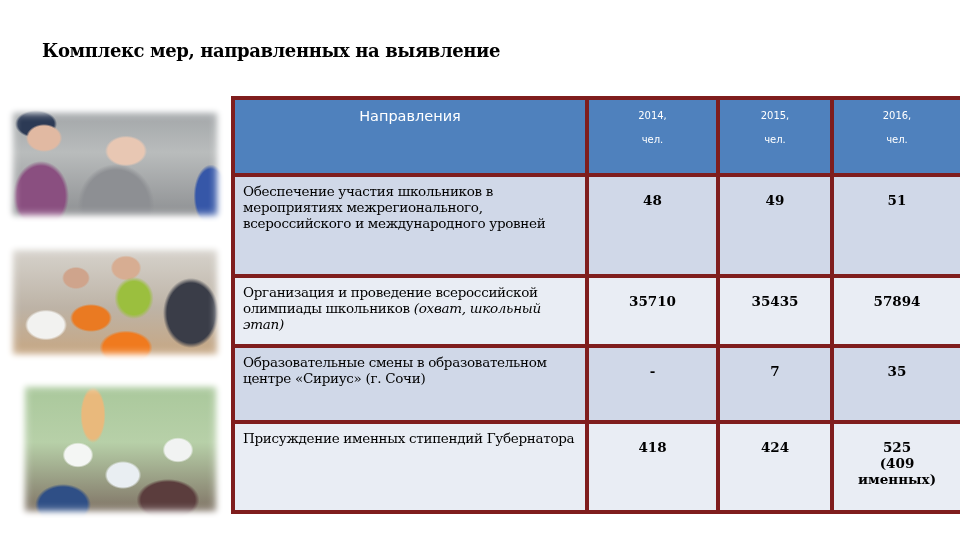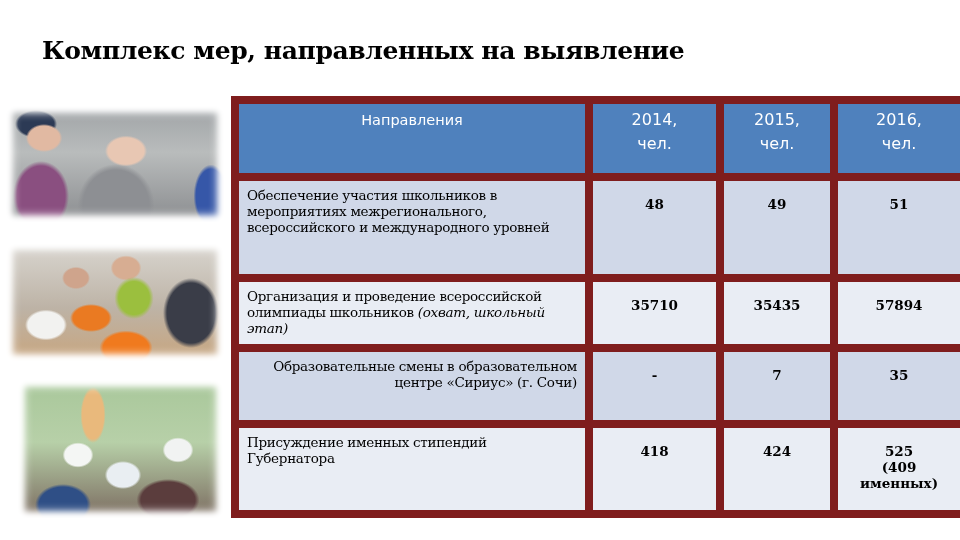--- a/index.html
+++ b/index.html
@@ -2,21 +2,21 @@
 <html><head>
 <meta charset="utf-8">
 <style>
   * { box-sizing: border-box; margin: 0; padding: 0; }
   html, body { width: 960px; height: 540px; background: #ffffff; overflow: hidden; }
   body { position: relative; font-family: "DejaVu Serif", serif; color: #000; }
 
   .title {
     position: absolute; left: 42px; top: 37px;
     font-family: "DejaVu Serif", serif; font-weight: bold;
-    font-size: 25px; line-height: 27px; letter-spacing: -0.4px;
+    font-size: 18px; line-height: 27px; letter-spacing: -0.4px;
   }
   .title span { display: block; }
 
   .photo {
     position: absolute; overflow: hidden;
     box-shadow: 0 0 6px 4px #fff inset;
   }
   .photo::after {
     content: ""; position: absolute; inset: 0;
     box-shadow: inset 0 0 10px 6px #ffffff;
@@ -50,35 +50,35 @@
       radial-gradient(ellipse 40px 30px at 45px 125px, #2f4f86 0 60%, transparent 70%),
       radial-gradient(ellipse 45px 30px at 150px 120px, #5b3d3d 0 60%, transparent 70%),
       radial-gradient(ellipse 18px 40px at 75px 35px, #e9b97c 0 60%, transparent 70%),
       linear-gradient(180deg, #a8c79a 0%, #b7d0a8 45%, #7b6b60 100%);
   }
 
   .table {
     position: absolute; left: 231px; top: 96px; width: 729px;
     border-collapse: collapse; table-layout: fixed;
   }
-  .table td, .table th { border: 8px solid #7f1d1d; vertical-align: top; }
+  .table td, .table th { border: 4px solid #7f1d1d; vertical-align: top; }
   .table th {
     background: #4f81bd; color: #ffffff; font-weight: normal;
-    font-family: "DejaVu Sans", sans-serif; font-size: 16px; line-height: 24px;
+    font-family: "DejaVu Sans", sans-serif; font-size: 10px; line-height: 24px;
     padding-top: 4px; height: 77px; text-align: center;
   }
   .table th.dir { font-size: 14.5px; }
   .table td { font-size: 13.5px; line-height: 16px; }
   .table td.label { padding: 6px 8px 4px 8px; font-family: "DejaVu Serif", serif; letter-spacing: -0.3px; }
   .table td.val { text-align: center; font-weight: bold; padding-top: 15px; font-family: "DejaVu Serif", serif; }
   .row-odd td { background: #d0d8e8; }
   .row-even td { background: #e9edf4; }
   .row-1 td { height: 101px; }
   .row-2 td { height: 70px; }
-  .row-3 td { height: 76px; text-align: right; }
+  .row-3 td { height: 76px; }
   .row-4 td { height: 90px; }
   .note { font-style: italic; }
 </style>
 </head>
 <body>
 
 <div class="title">
   <span>Комплекс мер, направленных на выявление</span>
 </div>
 

